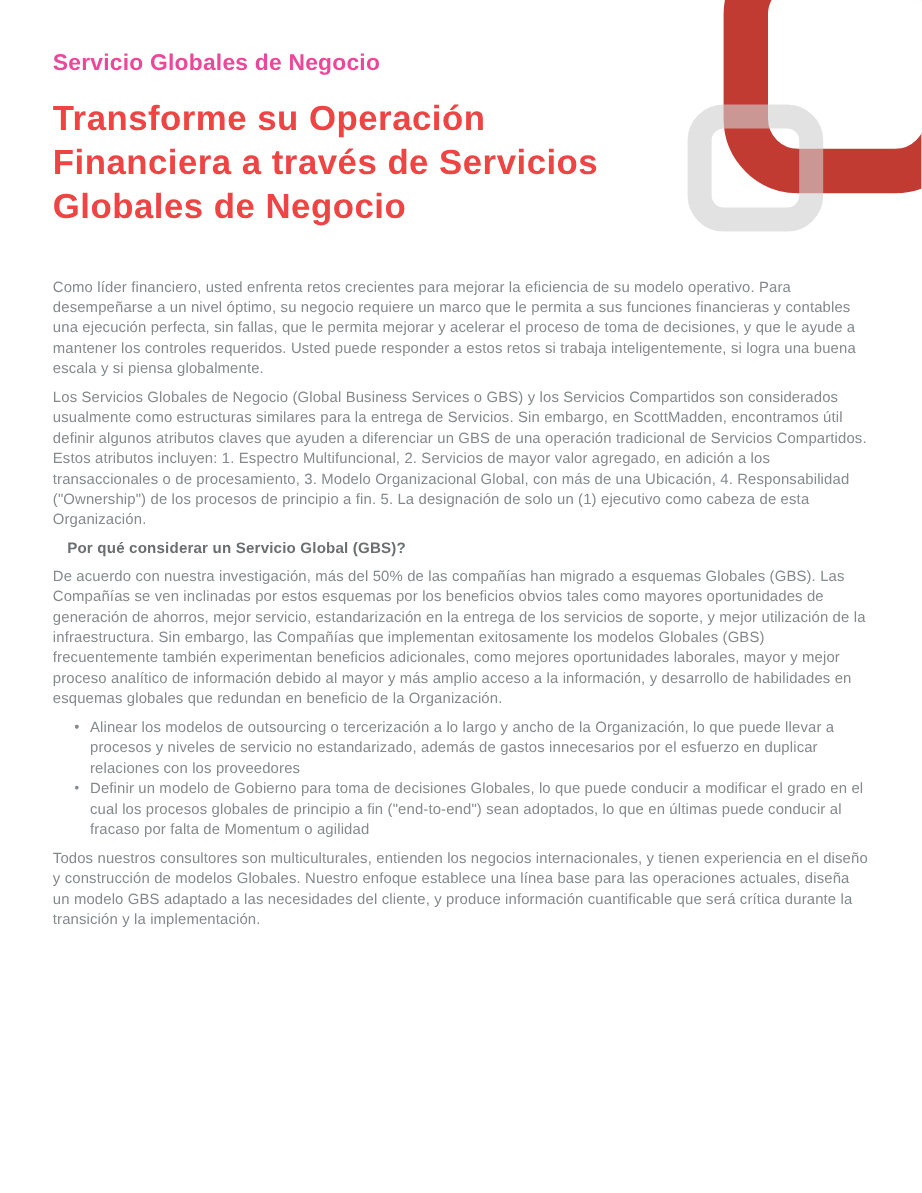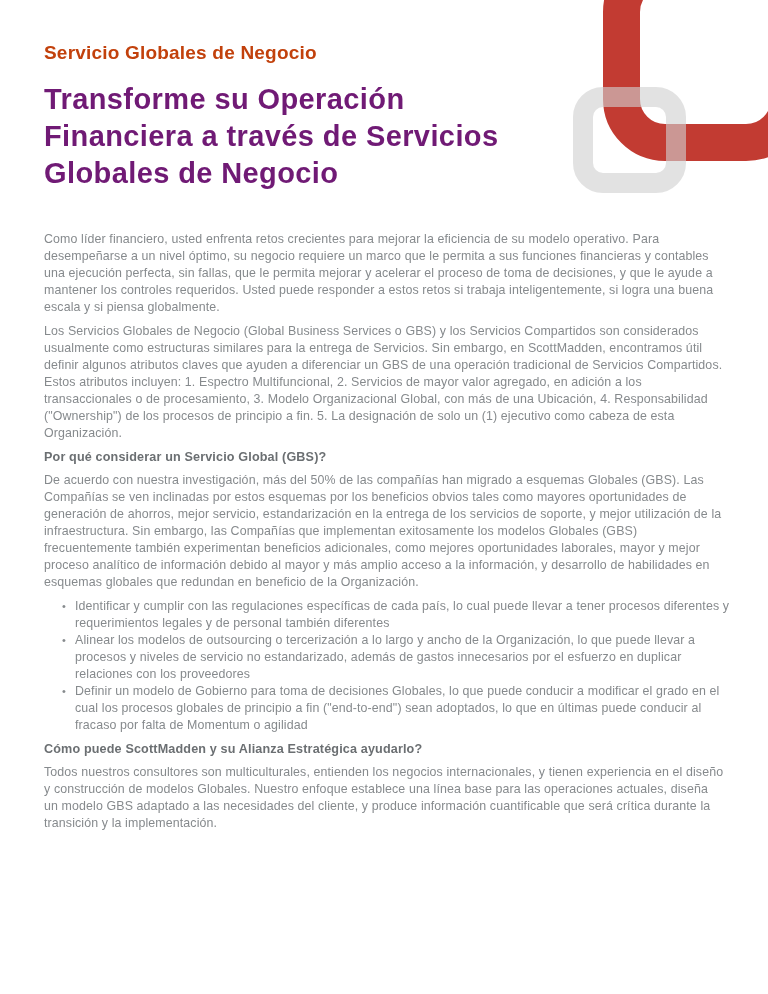--- a/index.html
+++ b/index.html
@@ -45,45 +45,45 @@
   
   .content {
     position: relative;
     z-index: 1;
     padding: 42px 32px 0 44px;
   }
   .eyebrow {
     font-size: 19px;
     font-weight: bold;
     letter-spacing: 0.2px;
-    color: #c2410c;
+    color: #ec4899;
     margin: 0;
   }
   .doc-title {
     margin: 17px 0 0 0;
     font-size: 29px;
     line-height: 37px;
     font-weight: bold;
     letter-spacing: 0.4px;
-    color: #701a75;
+    color: #ef4444;
     white-space: pre-line;
   }
   .body-copy {
     margin-top: 39px;
     width: 692px;
     font-size: 12.4px;
     line-height: 17px;
     letter-spacing: 0.12px;
     color: #868a8d;
   }
   .body-copy p {
     margin: 0 12px 7px 0;
   }
   .subheading {
-    margin: 0 0 6px 0;
+    margin: 0 0 6px 12px;
     font-size: 12.6px;
     line-height: 17px;
     font-weight: bold;
     letter-spacing: 0.15px;
     color: #6b6f72;
   }
   ul.bullet-list {
     list-style: none;
     margin: 0 0 7px 0;
     padding: 0 0 0 18px;
@@ -127,31 +127,29 @@
       <p>Los Servicios Globales de Negocio (Global Business Services o GBS) y los Servicios Compartidos son considerados usualmente como estructuras similares para la entrega de Servicios. Sin embargo, en ScottMadden, encontramos útil definir algunos atributos claves que ayuden a diferenciar un GBS de una operación tradicional de Servicios Compartidos. Estos atributos incluyen: 1. Espectro Multifuncional, 2. Servicios de mayor valor agregado, en adición a los transaccionales o de procesamiento, 3. Modelo Organizacional Global, con más de una Ubicación, 4. Responsabilidad ("Ownership") de los procesos de principio a fin. 5. La designación de solo un (1) ejecutivo como cabeza de esta Organización.</p>
 
       <h2 class="subheading">Por qué considerar un Servicio Global (GBS)?</h2>
 
       <p>De acuerdo con nuestra investigación, más del 50% de las compañías han migrado a esquemas Globales (GBS). Las Compañías se ven inclinadas por estos esquemas por los beneficios obvios tales como mayores oportunidades de generación de ahorros, mejor servicio, estandarización en la entrega de los servicios de soporte, y mejor utilización de la infraestructura. Sin embargo, las Compañías que implementan exitosamente los modelos Globales (GBS) frecuentemente también experimentan beneficios adicionales, como mejores oportunidades laborales, mayor y mejor proceso analítico de información debido al mayor y más amplio acceso a la información, y desarrollo de habilidades en esquemas globales que redundan en beneficio de la Organización.</p>
 
 
       <ul class="bullet-list">
         <li>
           <span class="dot">•</span>
-          <span>Identificar y cumplir con las regulaciones específicas de cada país, lo cual puede llevar a tener procesos diferentes y requerimientos legales y de personal también diferentes</span>
         </li>
         <li>
           <span class="dot">•</span>
           <span>Alinear los modelos de outsourcing o tercerización a lo largo y ancho de la Organización, lo que puede llevar a procesos y niveles de servicio no estandarizado, además de gastos innecesarios por el esfuerzo en duplicar relaciones con los proveedores</span>
         </li>
         <li>
           <span class="dot">•</span>
           <span>Definir un modelo de Gobierno para toma de decisiones Globales, lo que puede conducir a modificar el grado en el cual los procesos globales de principio a fin ("end-to-end") sean adoptados, lo que en últimas puede conducir al fracaso por falta de Momentum o agilidad</span>
         </li>
       </ul>
 
-      <h2 class="subheading">Cómo puede ScottMadden y su Alianza Estratégica ayudarlo?</h2>
 
       <p>Todos nuestros consultores son multiculturales, entienden los negocios internacionales, y tienen experiencia en el diseño y construcción de modelos Globales. Nuestro enfoque establece una línea base para las operaciones actuales, diseña un modelo GBS adaptado a las necesidades del cliente, y produce información cuantificable que será crítica durante la transición y la implementación.</p>
 
     </div>
   </div>
 </div>
 
 </body></html>

